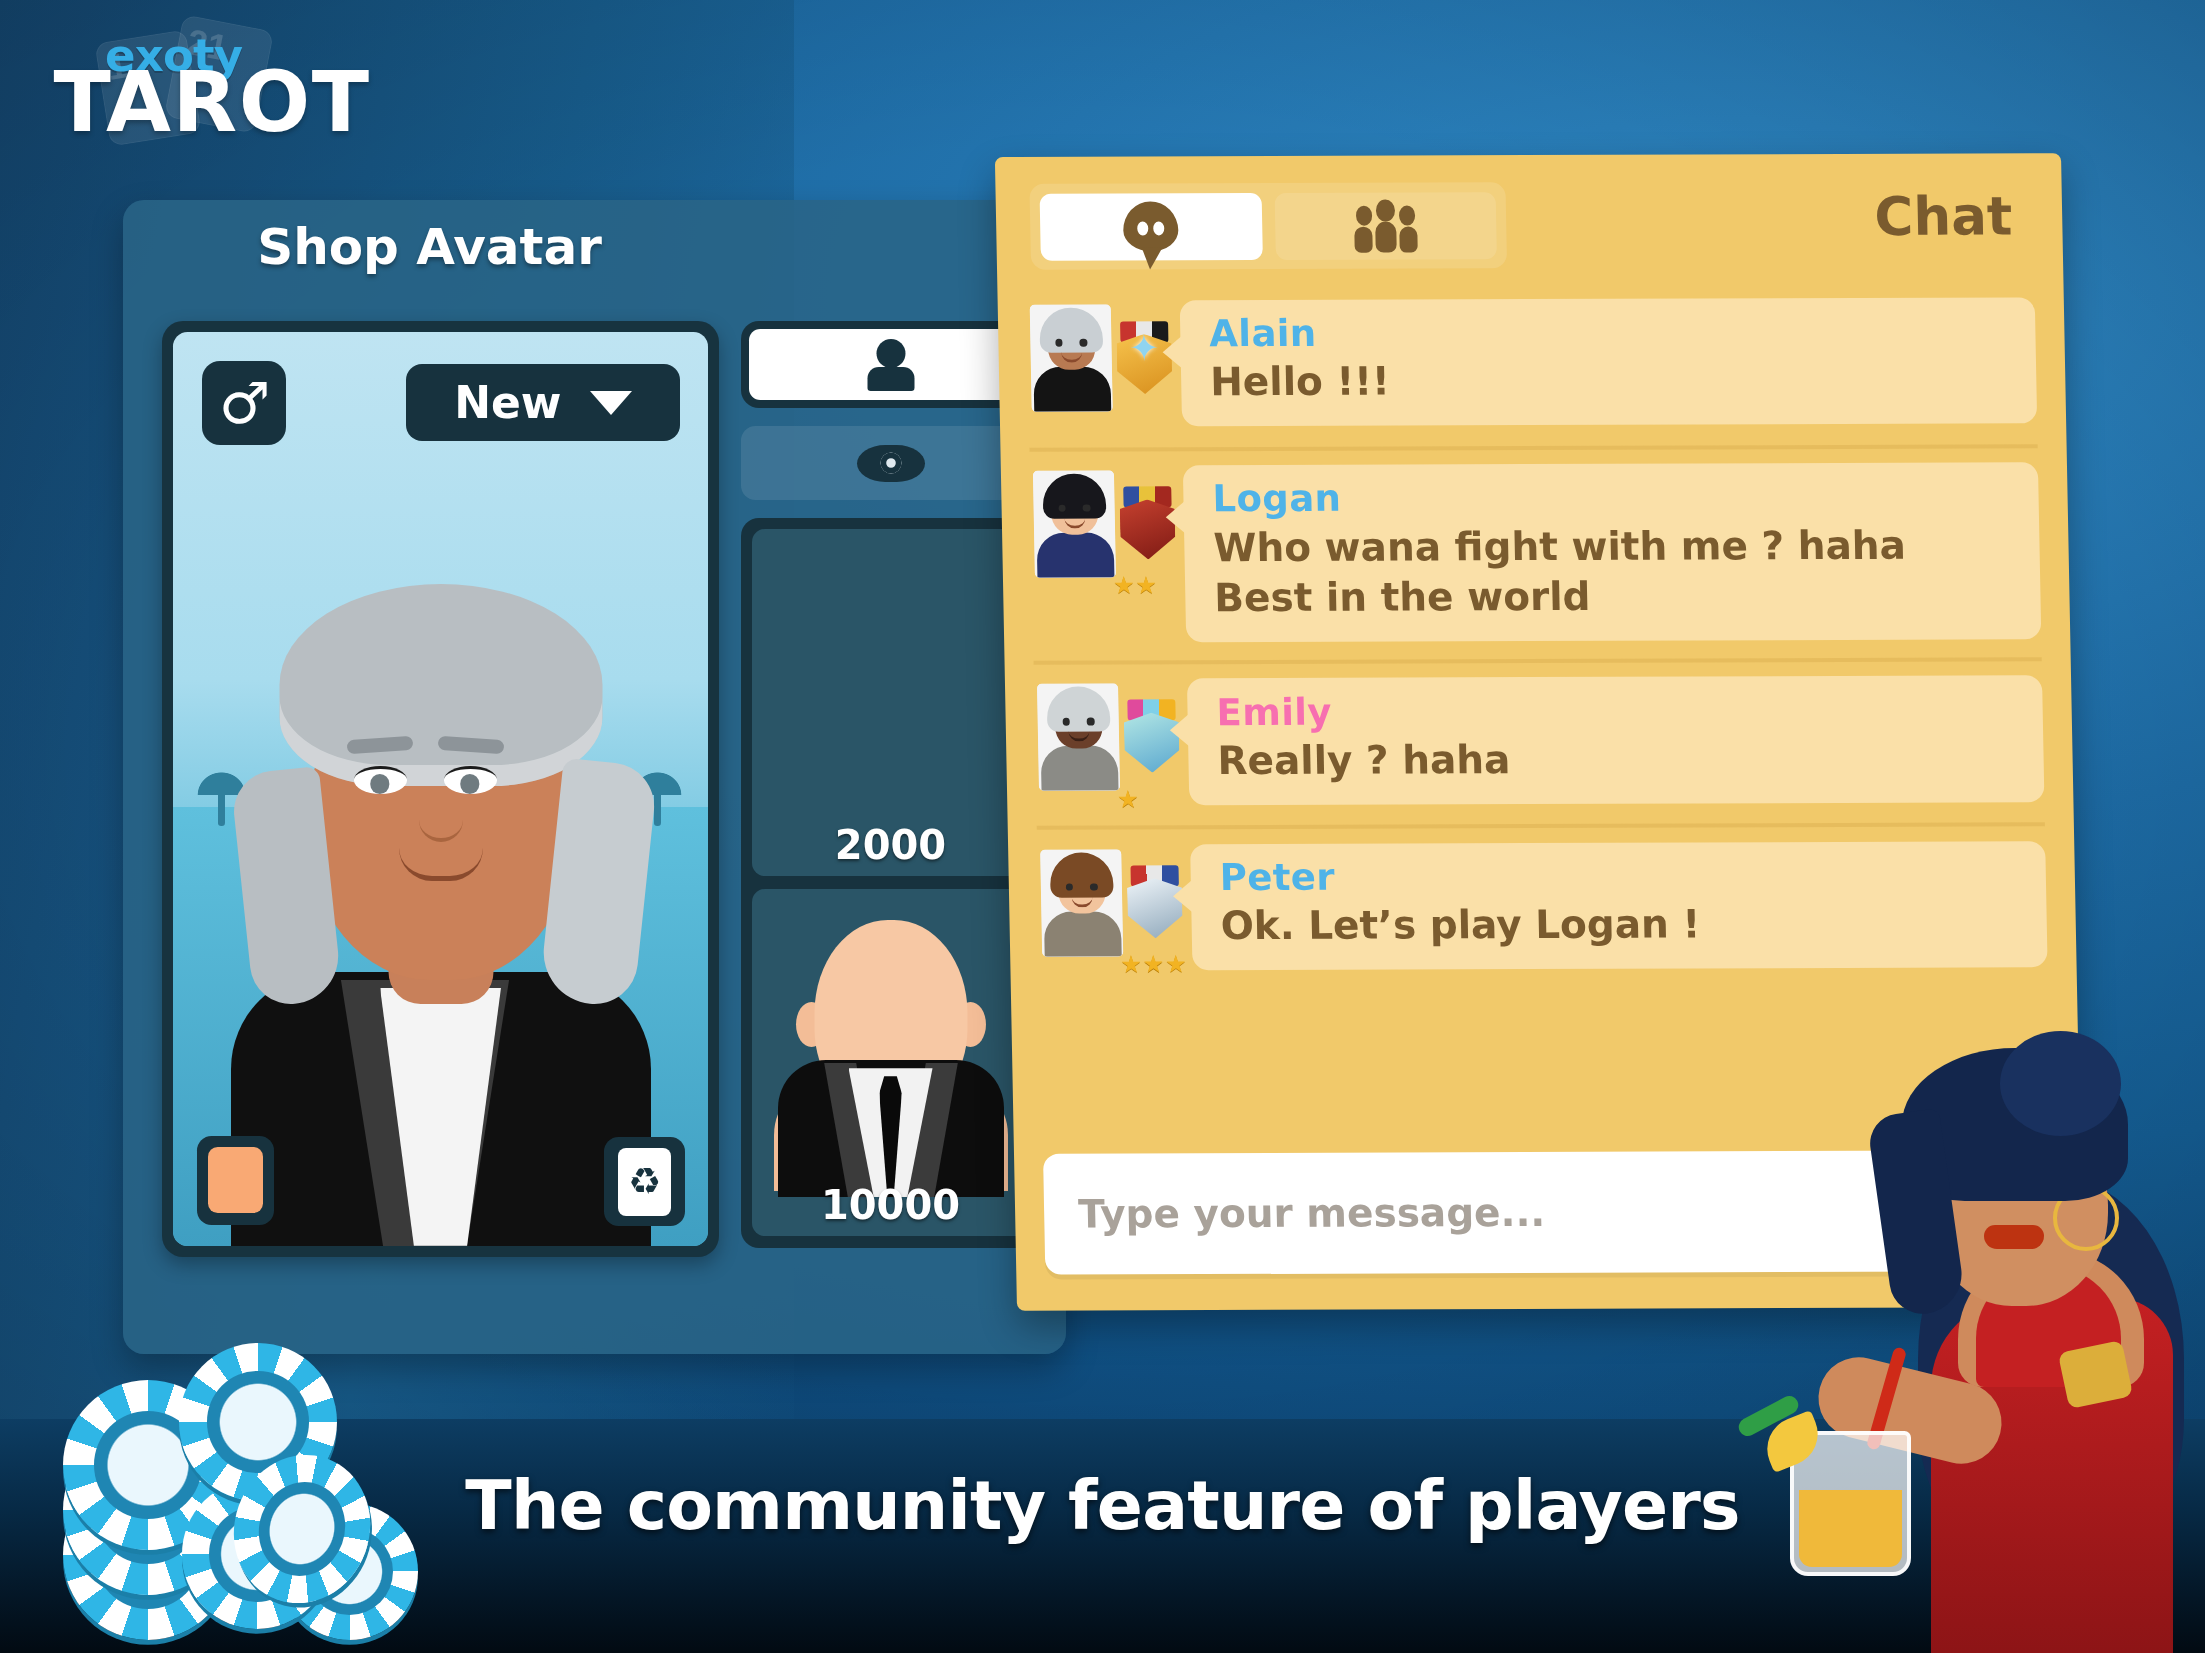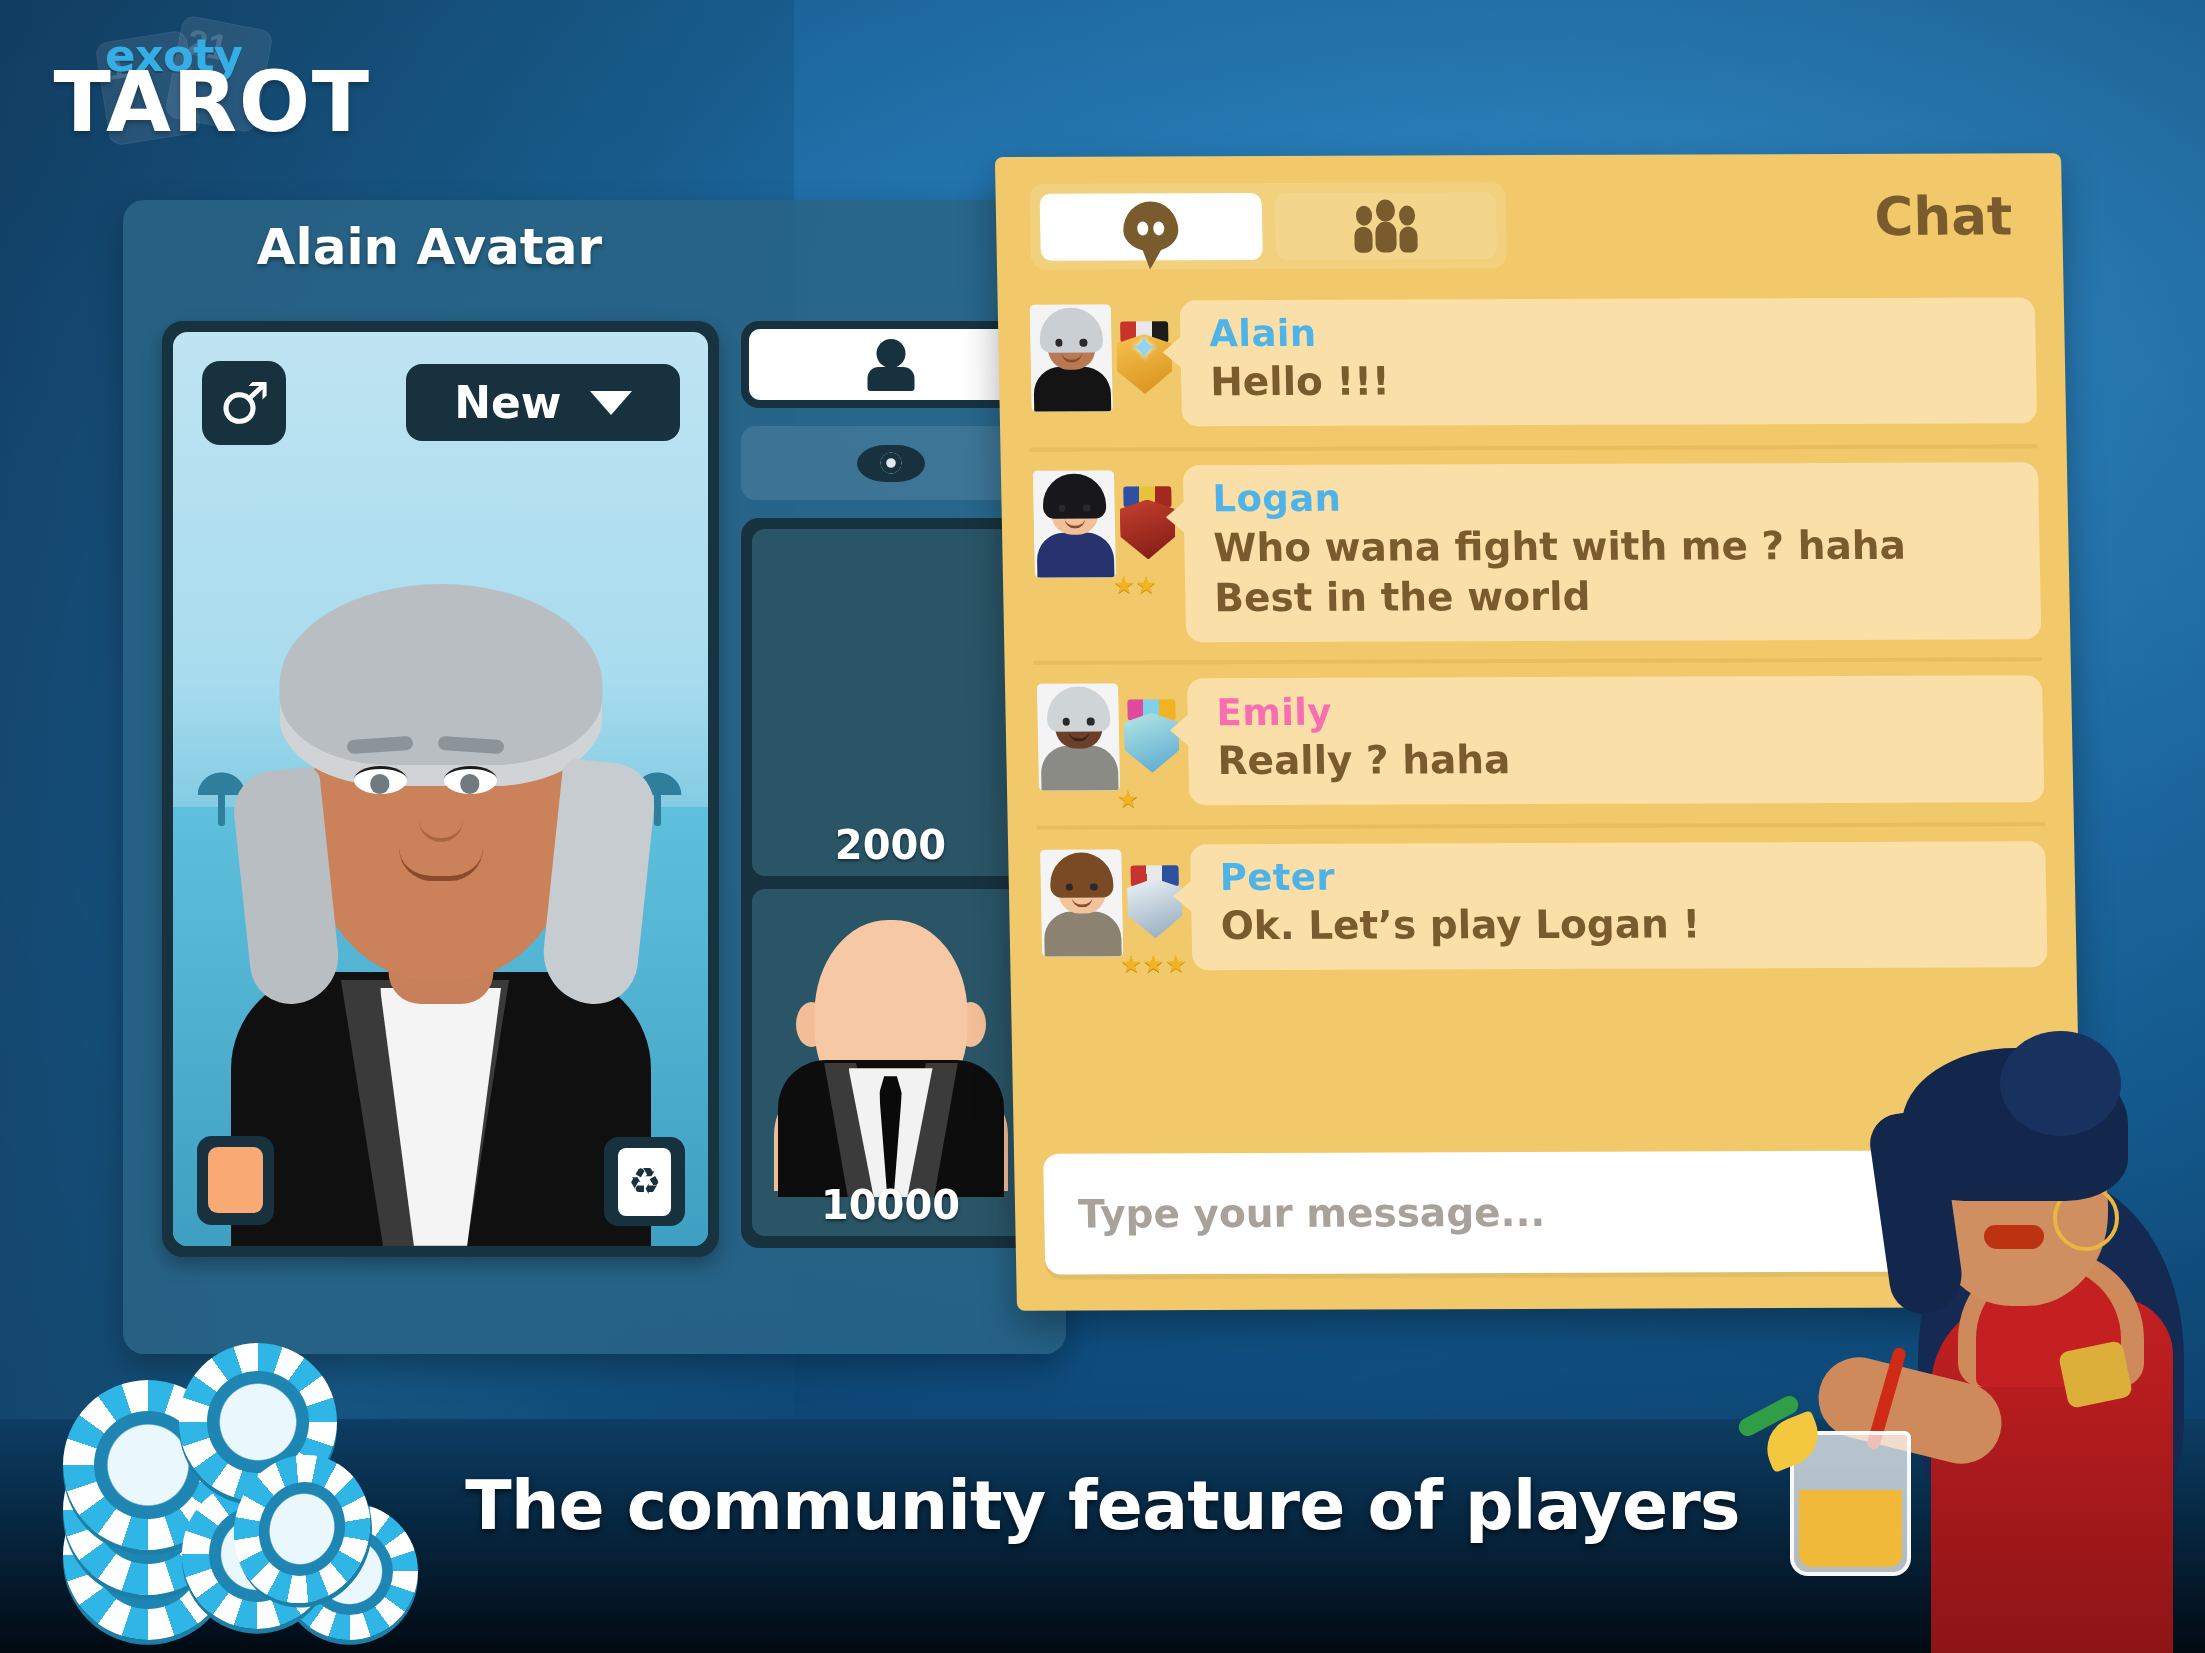--- a/index.html
+++ b/index.html
@@ -315,21 +315,21 @@
       </div>
     <div class="card c2">
         <span>21</span>
       </div>
   </div>
   <div class="exoty">exoty</div>
   <div class="tarot">TAROT</div>
 </div>
 
 <div class="shop-panel">
-  <div class="shop-title">Alain Avatar</div>
+  <div class="shop-title">Shop Avatar</div>
 
   <div class="av-card">
     <div class="av-inner">
       <div class="sea"></div>
       <div class="palm" style="left:48px;">
           <i></i>
           <b></b>
         </div>
       <div class="palm" style="left:97px;">
           <i></i>

